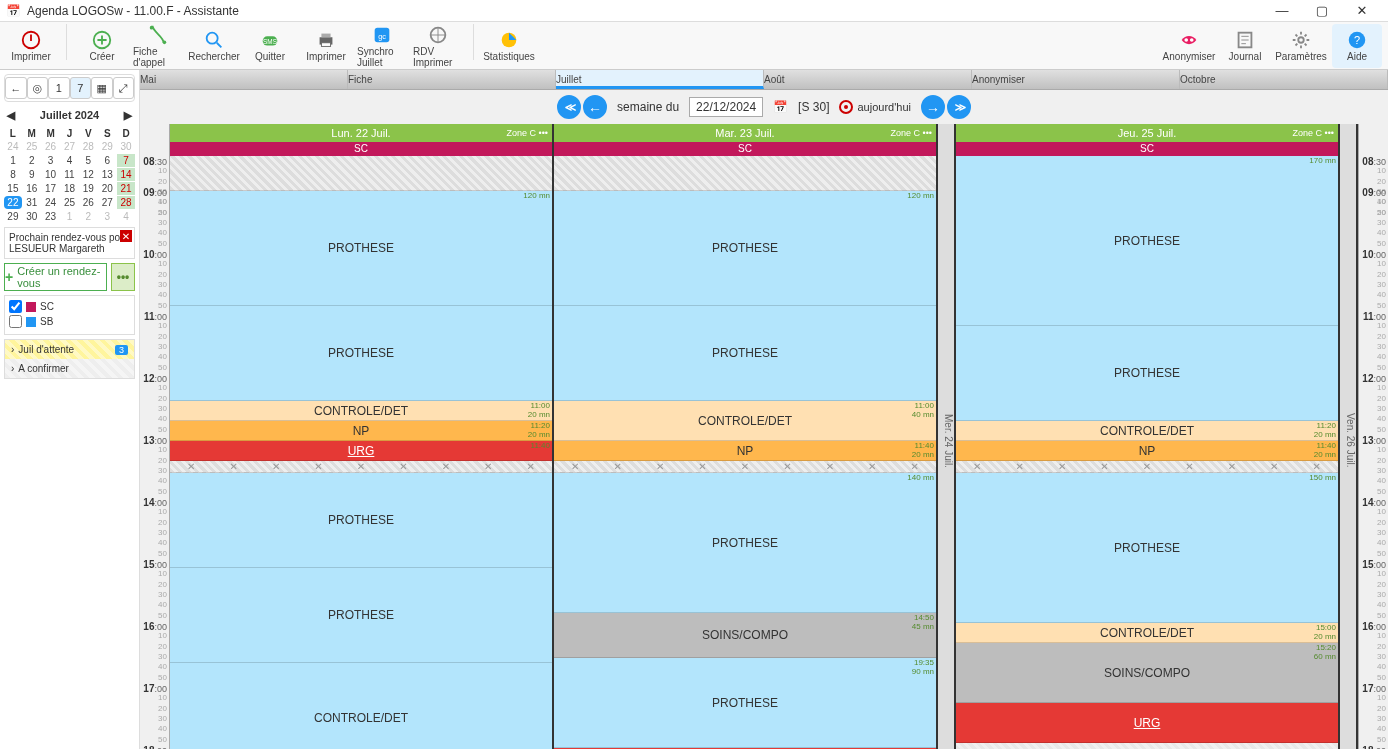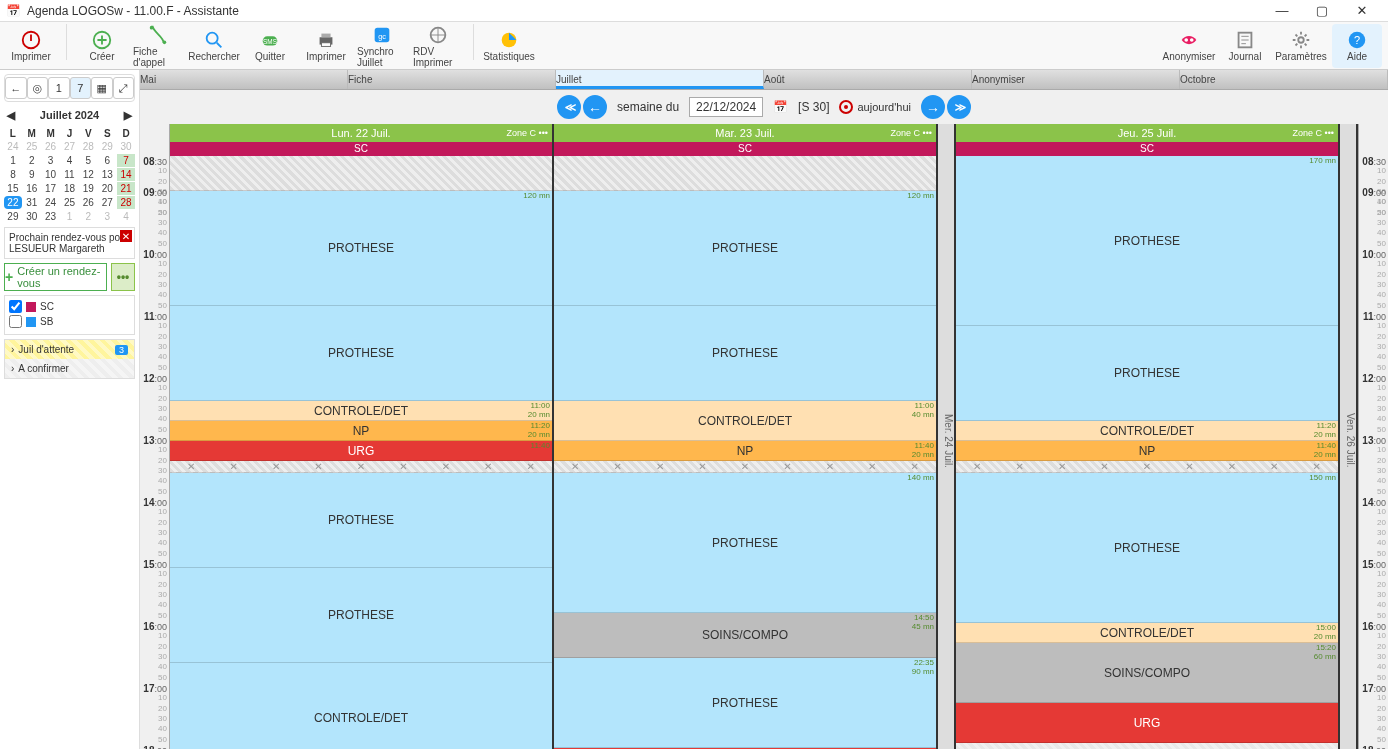--- a/index.html
+++ b/index.html
@@ -66,21 +66,21 @@
   .daycol.mini { flex: 0 0 18px; background: #ddd; writing-mode: vertical-rl; text-align: center; font-size: 10px; color: #666; padding-top: 8px; }
   .dayhead { height: 18px; background: #8bc34a; color: #fff; display: flex; align-items: center; justify-content: center; font-size: 11px; position: relative; }
   .dayhead .zone { position: absolute; right: 4px; font-size: 9px; color: #fff; }
   .scsub { height: 14px; background: #c2185b; color: #fff; text-align: center; font-size: 10px; line-height: 14px; }
   .slots { position: absolute; top: 32px; left: 0; right: 0; bottom: 0; }
   .slot { position: absolute; left: 0; right: 0; border-bottom: 1px solid rgba(0,0,0,0.15); display: flex; align-items: center; justify-content: center; font-size: 12px; color: #333; }
   .slot .corner { position: absolute; right: 2px; top: 1px; font-size: 8px; color: #558b2f; white-space: pre; text-align: right; line-height: 1.1; }
   .slot.prothese { background: #b3e5fc; }
   .slot.controle { background: #ffe0b2; }
   .slot.np { background: #ffb74d; }
-  .slot.urg { background: #e53935; color: #fff; }
+  .slot.urg { background: #e53935; color: #fff; text-decoration: underline; }
   .slot.break { background: repeating-linear-gradient(45deg,#ddd,#ddd 3px,#eee 3px,#eee 6px); }
   .slot.soins { background: #bdbdbd; }
   .slot .xrow { position: absolute; top: 0; left: 0; right: 0; height: 100%; display: flex; justify-content: space-around; align-items: center; font-size: 10px; color: #999; }
 </style>
 </head>
 <body>
 
 <div class="titlebar">
   <div class="tleft">
     <span>📅</span>
@@ -494,21 +494,21 @@
               <span>PROTHESE</span>
               <div class="corner">140 mn</div>
             </div>
             <div class="slot soins" style="top: 457px; height: 45px;">
               <span>SOINS/COMPO</span>
               <div class="corner">14:50
 45 mn</div>
             </div>
             <div class="slot prothese" style="top: 502px; height: 90px;">
               <span>PROTHESE</span>
-              <div class="corner">22:35
+              <div class="corner">19:35
 90 mn</div>
             </div>
             <div class="slot urg" style="top: 592px; height: 50px;"></div>
           </div>
         </div>
         <div class="daycol mini">Mer. 24 Juil.</div>
         <div class="daycol">
           <div class="dayhead">
             <span>Jeu. 25 Juil.</span>
             <span class="zone">Zone C  •••</span>

